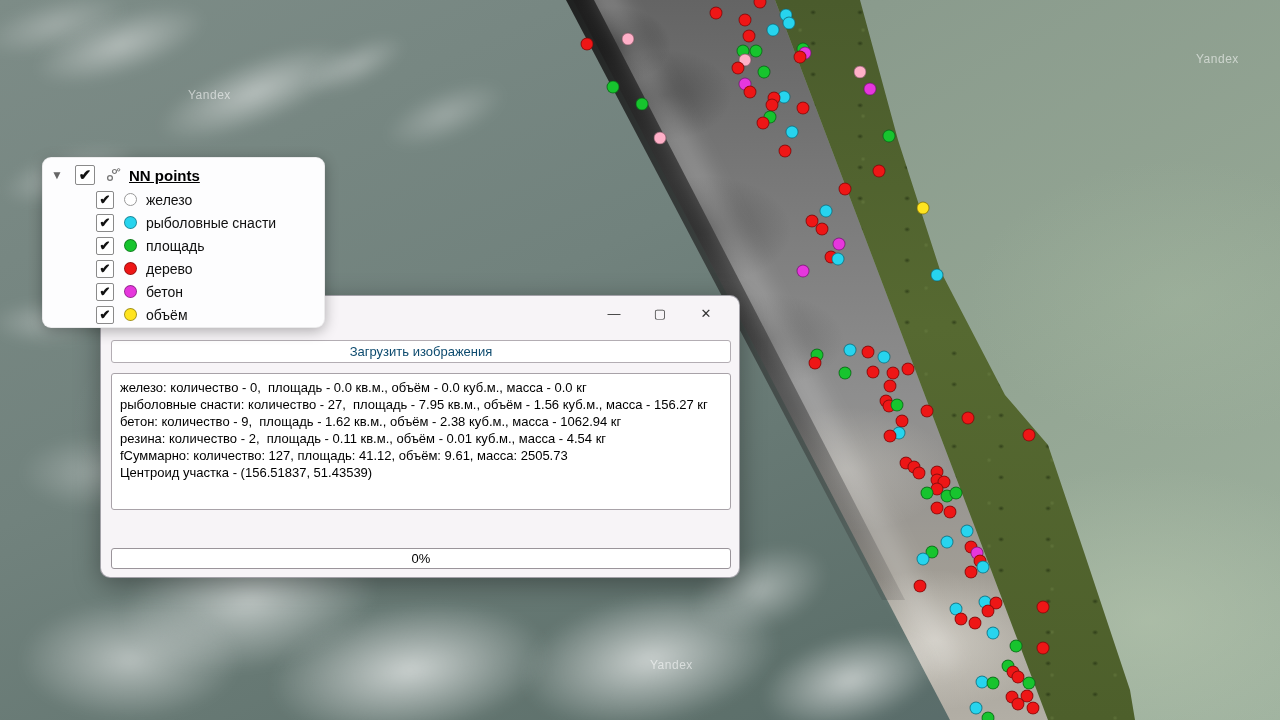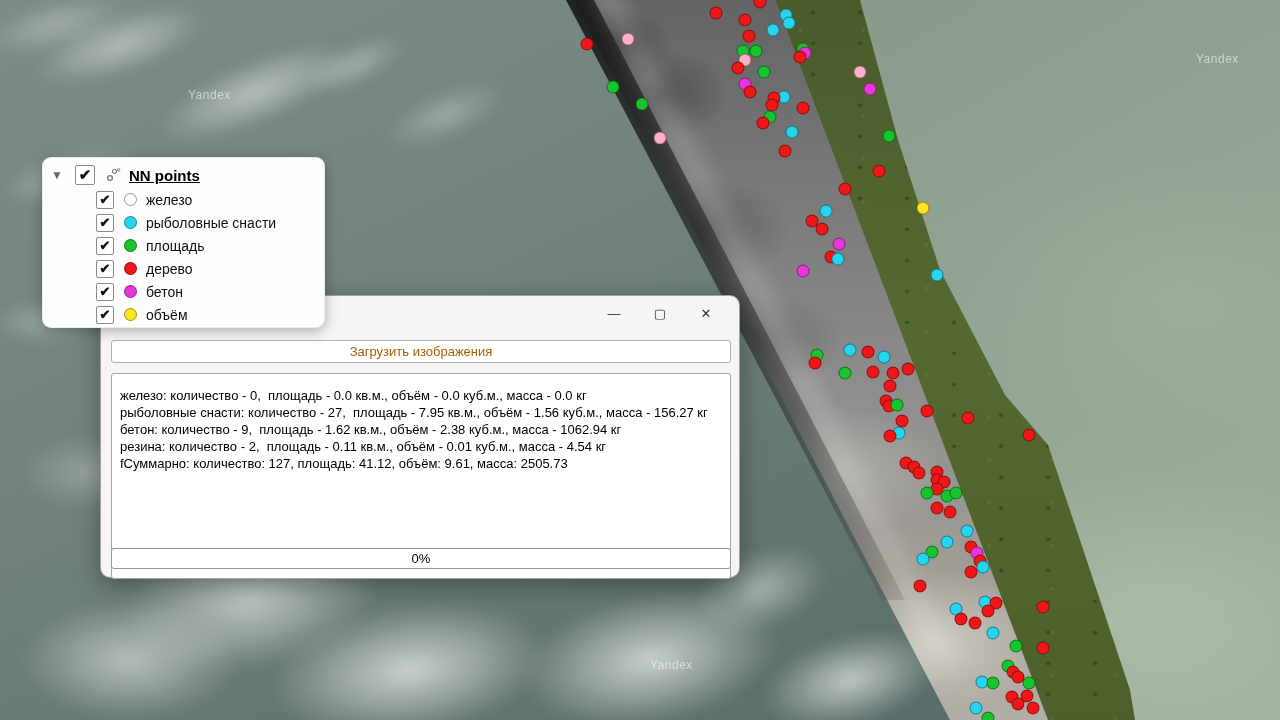--- a/index.html
+++ b/index.html
@@ -67,24 +67,24 @@
   
   .dialog{position:absolute;left:100px;top:295px;width:640px;height:283px;
       background:#f7f4f7;border-radius:10px;z-index:15;box-sizing:border-box;
       box-shadow:0 6px 26px rgba(0,0,0,.35);border:1px solid rgba(60,60,70,.45);}
   .titlebar{position:absolute;left:0;top:0;right:0;height:32px;}
   .winbtns{position:absolute;right:10px;top:4px;display:flex;}
   .winbtn{width:46px;height:26px;display:flex;align-items:center;justify-content:center;
       color:#333;font-size:13px;}
   .loadbtn{position:absolute;left:10px;top:44px;width:620px;height:23px;background:#fff;
       border:1px solid #b3adb3;border-radius:3px;display:flex;align-items:center;justify-content:center;
-      font-size:13px;color:#a16207;box-sizing:border-box;}
-  .statsbox{position:absolute;left:10px;top:77px;width:620px;height:206px;background:#fff;
+      font-size:13px;color:#0c4a6e;box-sizing:border-box;}
+  .statsbox{position:absolute;left:10px;top:77px;width:620px;height:137px;background:#fff;
       border:1px solid #a8a2a8;border-radius:3px;box-sizing:border-box;
-      padding:13px 8px;overflow:hidden;}
+      padding:5px 8px;overflow:hidden;}
   .sline{font-size:13px;line-height:17px;color:#000;white-space:pre-wrap;}
   .progress{position:absolute;left:10px;top:252px;width:620px;height:21px;background:#fff;
       border:1px solid #9a949a;border-radius:3px;box-sizing:border-box;
       display:flex;align-items:center;justify-content:center;font-size:13px;color:#000;}
 </style>
 </head>
 <body>
 
 <div id="stage">
 
@@ -280,19 +280,20 @@
         <div class="winbtn">✕</div>
       </div>
     </div>
     <div class="loadbtn">Загрузить изображения</div>
     <div class="statsbox">
         <div class="sline">железо: количество - 0,  площадь - 0.0 кв.м., объём - 0.0 куб.м., масса - 0.0 кг</div>
         <div class="sline">рыболовные снасти: количество - 27,  площадь - 7.95 кв.м., объём - 1.56 куб.м., масса - 156.27 кг</div>
         <div class="sline">бетон: количество - 9,  площадь - 1.62 кв.м., объём - 2.38 куб.м., масса - 1062.94 кг</div>
         <div class="sline">резина: количество - 2,  площадь - 0.11 кв.м., объём - 0.01 куб.м., масса - 4.54 кг</div>
         <div class="sline">fСуммарно: количество: 127, площадь: 41.12, объём: 9.61, масса: 2505.73</div>
+        <div class="sline">Центроид участка - (156.51837, 51.43539)</div>
       </div>
     <div class="progress">
       <span>0%</span>
     </div>
   </div>
 
 </div>
 
 </body></html>

